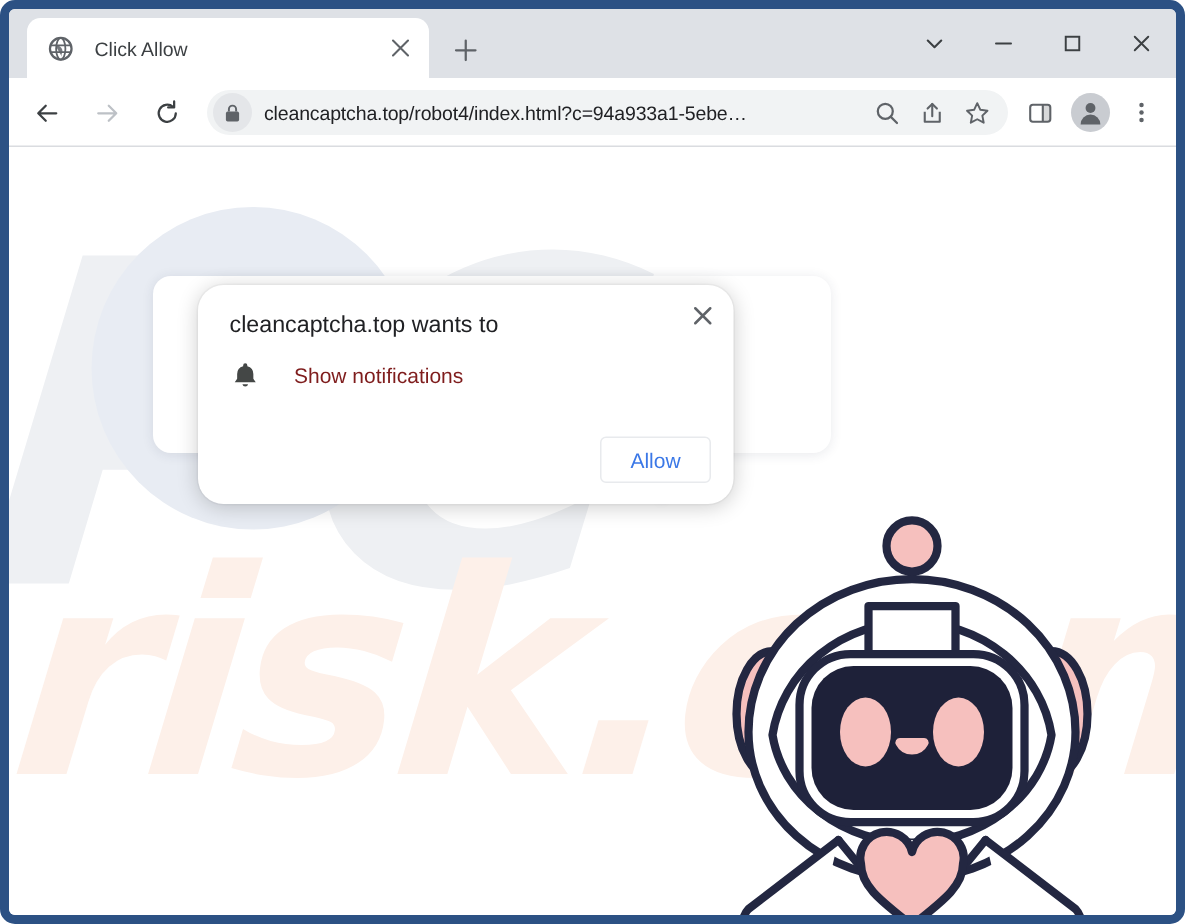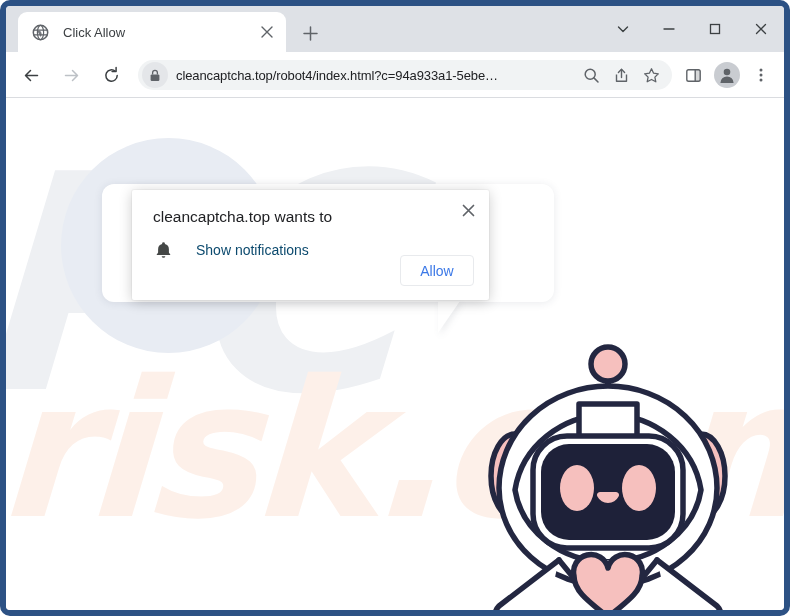--- a/index.html
+++ b/index.html
@@ -276,23 +276,23 @@
     height: 290px;
     z-index: 2;
   }
 
   
   #permission-dialog {
     position: absolute;
     left: 126px;
     top: 92px;
     width: 357px;
-    height: 110px;
-    background: #ffffff;
-    border-radius: 2px;
+    height: 146px;
+    background: #ffffff;
+    border-radius: 17px;
     box-shadow: 0 2px 14px rgba(0,0,0,0.20), 0 0 0 1px rgba(0,0,0,0.03);
     z-index: 20;
   }
   #dialog-close {
     position: absolute;
     right: 8px;
     top: 7px;
     width: 26px; height: 26px;
     display: flex; align-items: center; justify-content: center;
     border-radius: 50%;
@@ -312,21 +312,21 @@
     align-items: center;
   }
   #bell-icon {
     width: 20px; height: 20px;
     display: flex; align-items: center; justify-content: center;
     flex: 0 0 auto;
   }
   #permission-label {
     margin-left: 23px;
     font-size: 14px;
-    color: #0c4a6e;
+    color: #7f1d1d;
   }
   #dialog-buttons {
     position: absolute;
     right: 15px;
     bottom: 14px;
     display: flex;
     gap: 13px;
   }
   .dlg-btn {
     min-width: 74px;

